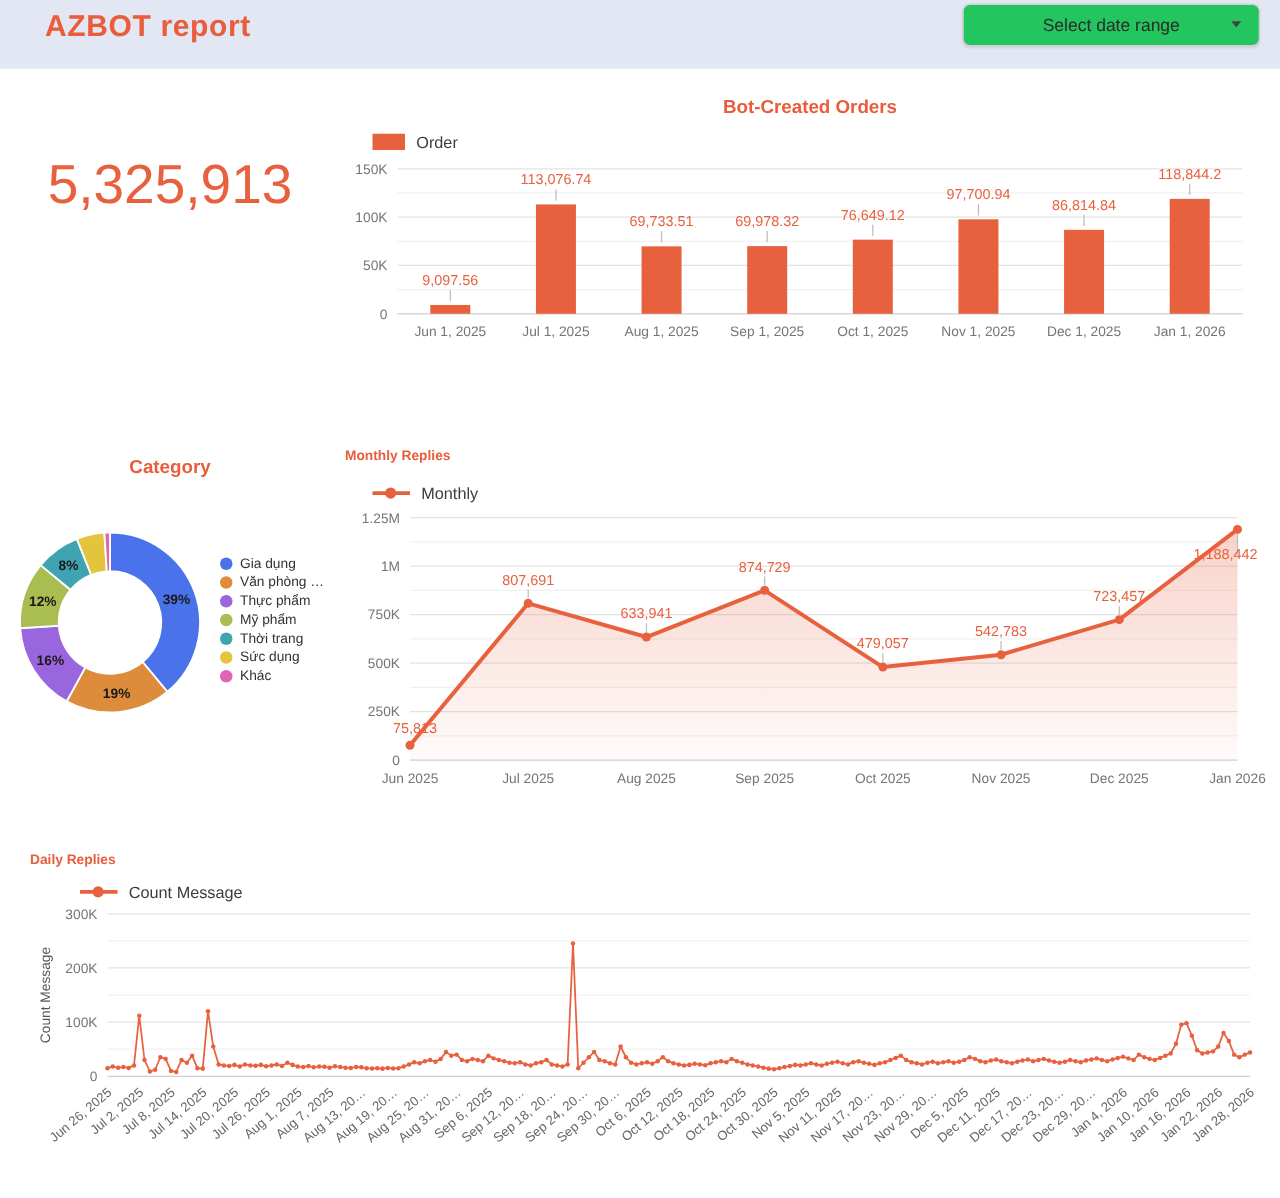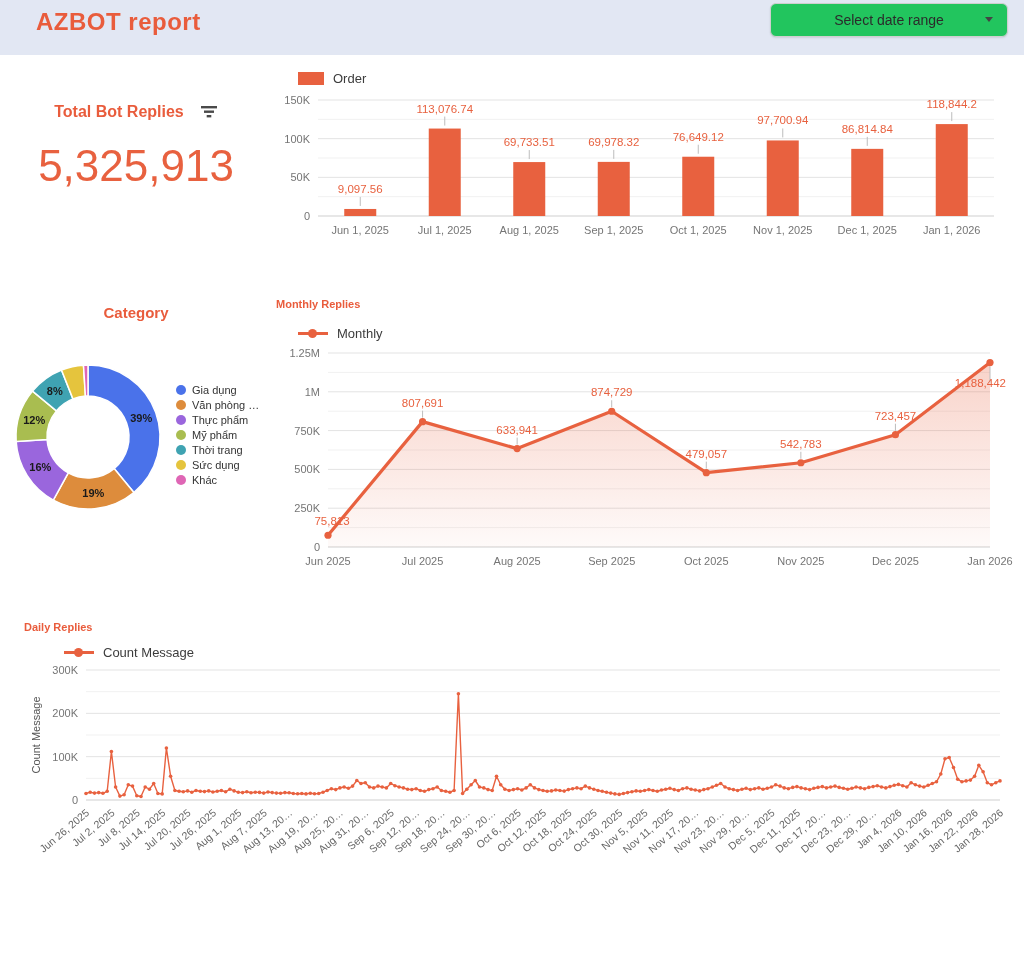--- a/index.html
+++ b/index.html
@@ -12,21 +12,21 @@
   .stat{width:272px;text-align:center;padding-top:32px;}
   .stat-head{display:flex;align-items:center;justify-content:center;gap:16px;color:#e95c3c;font-weight:700;font-size:16px;}
   .stat-value{margin-top:20px;font-size:44px;color:#e8624a;font-weight:400;}
   .chartbox{flex:1;}
   .chart-title-c{text-align:center;color:#e95c3c;font-size:15px;font-weight:700;margin:6px 0 12px 0;}
   .chart-title-l{text-align:left;color:#e95c3c;font-size:11px;font-weight:700;margin:0;}
   .legend{display:flex;align-items:center;gap:9px;font-size:13px;color:#3c3c3c;text-align:center;}
   .legend .swatch{width:26px;height:13px;display:inline-block;}
   .legend .linedot{width:30px;height:3px;position:relative;display:inline-block;}
   .legend .linedot i{position:absolute;left:10px;top:-3px;width:9px;height:9px;border-radius:50%;display:block;}
-  .row2{display:flex;margin-top:50px;}
+  .row2{display:flex;margin-top:76px;}
   .category{width:272px;}
   .cat-flex{display:flex;align-items:center;margin-top:26px;}
   .cat-legend{font-size:11px;color:#333;}
   .cat-legend .li{display:flex;align-items:center;gap:6px;margin:3px 0;white-space:nowrap;}
   .cat-legend .dot{width:10px;height:10px;border-radius:50%;flex:0 0 auto;}
   .monthly{flex:1;padding-left:4px;}
   .monthly .legend{margin:16px 0 0 22px;}
   .row3{margin-top:42px;padding-left:24px;}
   .row3 .legend{margin:12px 0 0 40px;}
   svg{display:block;}
@@ -37,31 +37,24 @@
 <div class="header" style="background: rgb(226, 231, 243);">
   <h1 class="app-title" style="color: rgb(233, 92, 60);">AZBOT report</h1>
   <button class="daterange">
     <span>Select date range</span>
     <span class="caret"></span>
   </button>
 </div>
 
 <div class="row1">
   <div class="stat">
-    <div class="stat-head" style="color: rgb(233, 92, 60);">
-      <span>Total Bot Replies</span>
-      <svg width="18" height="14" viewBox="0 0 18 14">
-        <rect x="1" y="1" width="16" height="2.4" fill="#4a4a4a"></rect>
-        <rect x="4" y="5.5" width="10" height="2.4" fill="#4a4a4a"></rect>
-        <rect x="6.7" y="10" width="4.6" height="2.4" fill="#4a4a4a"></rect>
-      </svg>
-    </div>
     <div class="stat-value" style="color: rgb(232, 97, 63);">5,325,913</div>
   </div>
   <div class="chartbox">
+    <h2 class="chart-title-c" style="color: rgb(233, 92, 60);">Bot-Created Orders</h2>
     <div class="legend" style="margin-left:26px">
       <span class="swatch" style="background: rgb(232, 97, 63);"></span>
       <span>Order</span>
     </div>
     <svg id="svg-orders" width="738" height="162">
         <line x1="46" x2="722" y1="130" y2="130" stroke="#cfcfcf" stroke-width="1"></line>
         <text x="38" y="134" text-anchor="end" font-size="11" fill="#757575" font-family="Liberation Sans, sans-serif">0</text>
         <line x1="46" x2="722" y1="110.66666666666667" y2="110.66666666666667" stroke="#f1f1f1" stroke-width="1"></line>
         <line x1="46" x2="722" y1="91.33333333333334" y2="91.33333333333334" stroke="#e3e3e3" stroke-width="1"></line>
         <text x="38" y="95.33333333333334" text-anchor="end" font-size="11" fill="#757575" font-family="Liberation Sans, sans-serif">50K</text>

